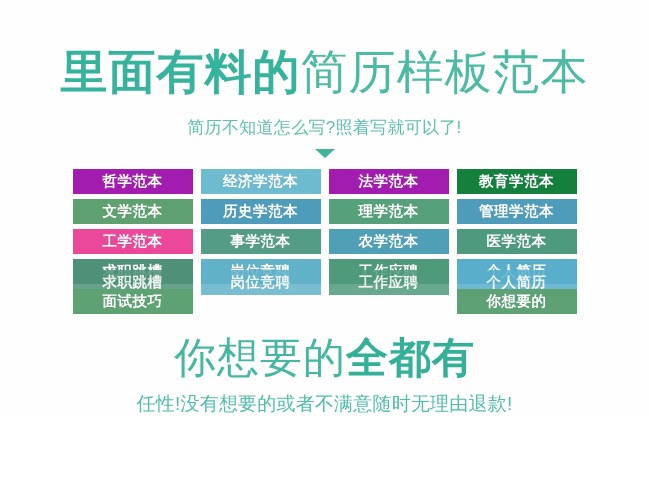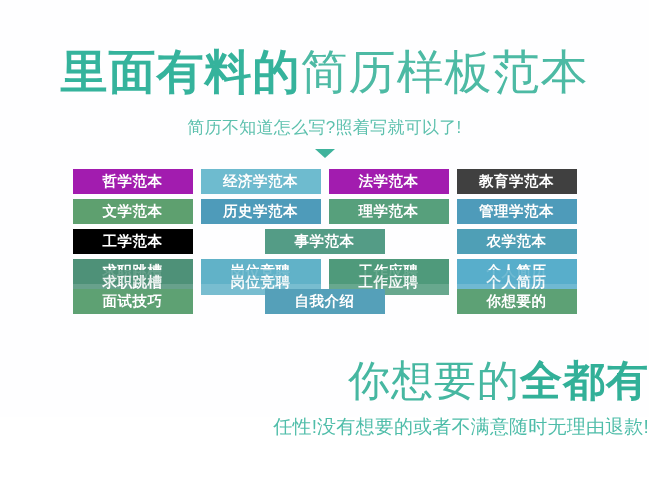--- a/index.html
+++ b/index.html
@@ -112,22 +112,22 @@
     opacity: 0.85;
     pointer-events: none;
   }
   .ghost-row .tag-btn {
     font-size: 14.5px;
   }
 
   
   .footer-block {
     width: 100%;
-    text-align: right;
-    margin-top: 37px;
+    text-align: center;
+    margin-top: 14px;
   }
 
   .footer-title {
     font-size: 42px;
     line-height: 50px;
     color: #3fb39c;
     white-space: nowrap;
     letter-spacing: 1px;
   }
   .footer-title .f-light { font-weight: normal; color: #46b7a1; }
@@ -153,48 +153,48 @@
     <div class="arrow-wrap">
       <span class="arrow-down"></span>
     </div>
   </div>
 
   <div class="grid-wrap">
       <div class="btn-row">
         <div class="tag-btn" style="background: #a21caf;">哲学范本</div>
         <div class="tag-btn" style="background: rgb(110, 187, 207);">经济学范本</div>
         <div class="tag-btn" style="background: #a21caf;">法学范本</div>
-        <div class="tag-btn" style="background: #404040;">教育学范本</div>
+        <div class="tag-btn" style="background: #15803d;">教育学范本</div>
       </div>
       <div class="btn-row">
         <div class="tag-btn" style="background: rgb(94, 160, 111);">文学范本</div>
         <div class="tag-btn" style="background: rgb(78, 155, 186);">历史学范本</div>
         <div class="tag-btn" style="background: rgb(87, 160, 124);">理学范本</div>
         <div class="tag-btn" style="background: rgb(78, 155, 186);">管理学范本</div>
       </div>
       <div class="btn-row">
-        <div class="tag-btn" style="background: #000000;">工学范本</div>
+        <div class="tag-btn" style="background: #ec4899;">工学范本</div>
         <div class="tag-btn" style="background: rgb(84, 156, 134);">事学范本</div>
         <div class="tag-btn" style="background: rgb(79, 159, 182);">农学范本</div>
+        <div class="tag-btn" style="background: rgb(78, 154, 127);">医学范本</div>
       </div>
       <div class="btn-row">
         <div class="tag-btn" style="background: rgb(78, 145, 120);">求职跳槽</div>
         <div class="tag-btn" style="background: rgb(97, 178, 200);">岗位竞聘</div>
         <div class="tag-btn" style="background: rgb(79, 154, 123);">工作应聘</div>
         <div class="tag-btn" style="background: rgb(88, 174, 203);">个人简历</div>
         <div class="ghost-row">
           <div class="tag-btn" style="background: rgb(78, 145, 120);">求职跳槽</div>
           <div class="tag-btn" style="background: rgb(97, 178, 200);">岗位竞聘</div>
           <div class="tag-btn" style="background: rgb(79, 154, 123);">工作应聘</div>
           <div class="tag-btn" style="background: rgb(88, 174, 203);">个人简历</div>
         </div>
       </div>
       <div class="btn-row">
         <div class="tag-btn" style="background: rgb(94, 161, 115);">面试技巧</div>
-        <div class="tag-btn" style="background: rgb(85, 160, 185);">自我介绍</div>
         <div class="tag-btn" style="background: rgb(93, 161, 117);">你想要的</div>
       </div>
     </div>
 
   <div class="footer-block">
     <div class="footer-title"><span class="f-light">你想要的</span><span class="f-strong">全都有</span></div>
     <div class="footer-tagline">任性!没有想要的或者不满意随时无理由退款!</div>
   </div>
 
 </div>

